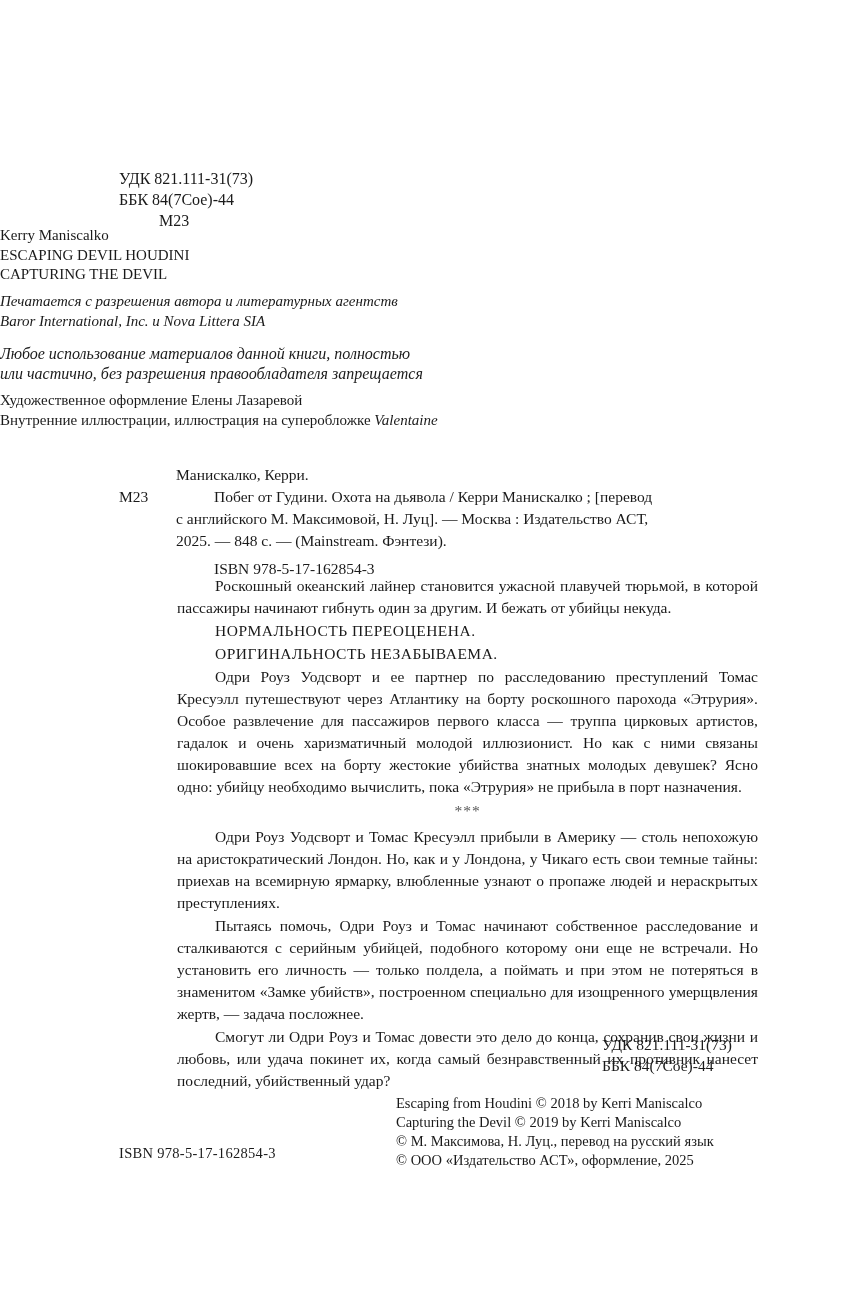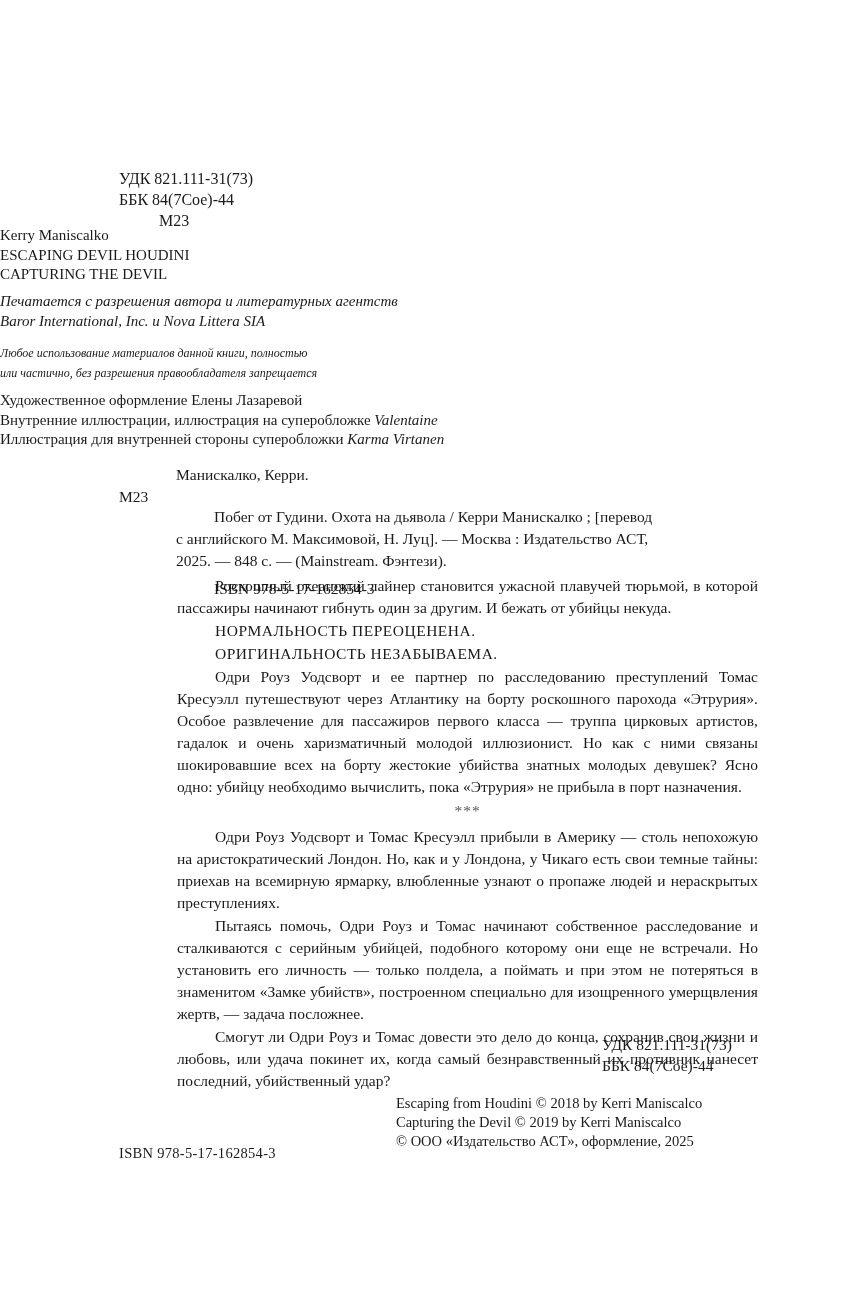--- a/index.html
+++ b/index.html
@@ -13,28 +13,28 @@
     .center { }
     .italic { font-style: italic; }
     .bold { font-weight: normal; }
 
     #class-codes { left: 119px; top: 168px; font-size: 16px; }
     #class-codes .m23 { padding-left: 40px; }
 
     #orig-titles { left: 0; width: 844px; top: 226px; font-size: 15px; line-height: 19.5px; }
 
     #permission { left: 0; width: 788px; top: 292px; font-size: 15px; line-height: 19.5px; }
-    #usage { left: 0; width: 844px; top: 344px; font-size: 12px; line-height: 19.5px; }
+    #usage { left: 0; width: 844px; top: 344px; font-size: 16px; line-height: 19.5px; }
     #credits { left: 0; width: 844px; top: 391px; font-size: 15px; line-height: 19.5px; }
 
     #biblio { left: 119px; top: 464px; width: 640px; font-size: 15.5px; }
     #biblio .author { padding-left: 57px; line-height: 22px; }
     #biblio .row { display: flex; line-height: 22px; }
     #biblio .mark { width: 57px; flex: none; }
-    #biblio .body { flex: 1; margin-top: 20px; }
+    #biblio .body { flex: 1; }
     #biblio .indent { padding-left: 38px; }
     #biblio .cont { padding-left: 57px; line-height: 22px; }
     #biblio .isbn { padding-left: 95px; margin-top: 6px; line-height: 22px; }
 
     #annotation { left: 176px; top: 574px; width: 583px; font-size: 15.5px; }
     #annotation p { margin: 1px; line-height: 22px; text-align: justify; }
     #annotation p.ind { text-indent: 38px; }
     #annotation p.caps { padding-left: 38px; letter-spacing: 0.5px; }
     #annotation .stars { text-align: center; margin: 4px 0 6px 0; letter-spacing: 1px; color: #555; }
 
@@ -66,23 +66,20 @@
 <div id="usage" class="abs center italic">
   <div>Любое использование материалов данной книги, полностью</div>
   <div>или частично, без разрешения правообладателя запрещается</div>
 </div>
 
 <div id="credits" class="abs center">
   <div>Художественное оформление Елены Лазаревой</div>
   <div>
     <span>Внутренние иллюстрации, иллюстрация на суперобложке </span><span class="italic">Valentaine</span>
   </div>
-  <div>
-    <span>Иллюстрация для внутренней стороны суперобложки </span><span class="italic">Karma Virtanen</span>
-  </div>
 </div>
 
 <div id="biblio" class="abs">
   <div class="author bold">Манискалко, Керри.</div>
   <div class="row">
     <span class="mark">М23</span>
     <span class="body indent">Побег от Гудини. Охота на дьявола / Керри Манискалко ; [перевод</span>
   </div>
   <div class="cont">с английского М. Максимовой, Н. Луц]. — Москва : Издательство АСТ,</div>
   <div class="cont">2025. — 848 с. — (Mainstream. Фэнтези).</div>
@@ -103,14 +100,15 @@
 <div id="codes-right" class="abs">
   <div class="line">УДК 821.111-31(73)</div>
   <div class="line">ББК 84(7Сое)-44</div>
 </div>
 
 <div id="isbn-bottom" class="abs line">ISBN 978-5-17-162854-3</div>
 
 <div id="copyrights" class="abs">
   <div class="line" style="line-height:19px">Escaping from Houdini © 2018 by Kerri Maniscalco</div>
   <div class="line" style="line-height:19px">Capturing the Devil © 2019 by Kerri Maniscalco</div>
+  <div class="line" style="line-height:19px">© М. Максимова, Н. Луц., перевод на русский язык</div>
   <div class="line" style="line-height:19px">© ООО «Издательство АСТ», оформление, 2025</div>
 </div>
 
 </body></html>

